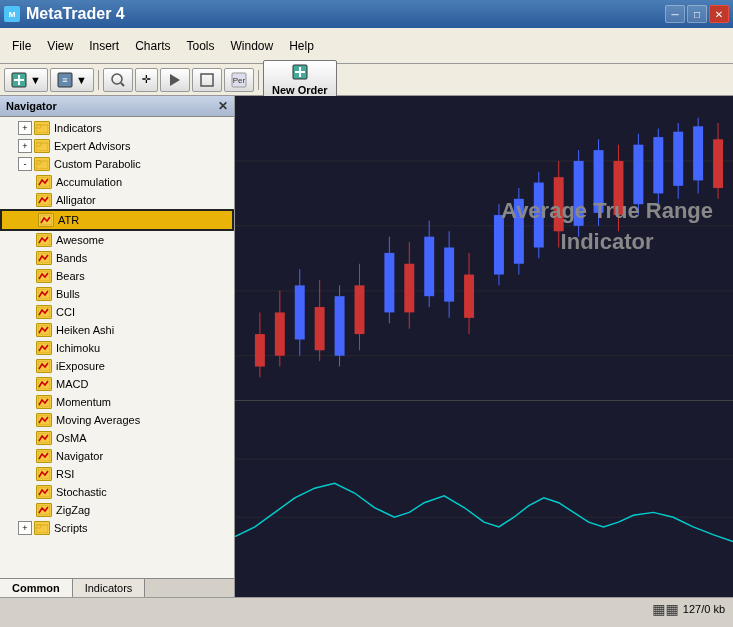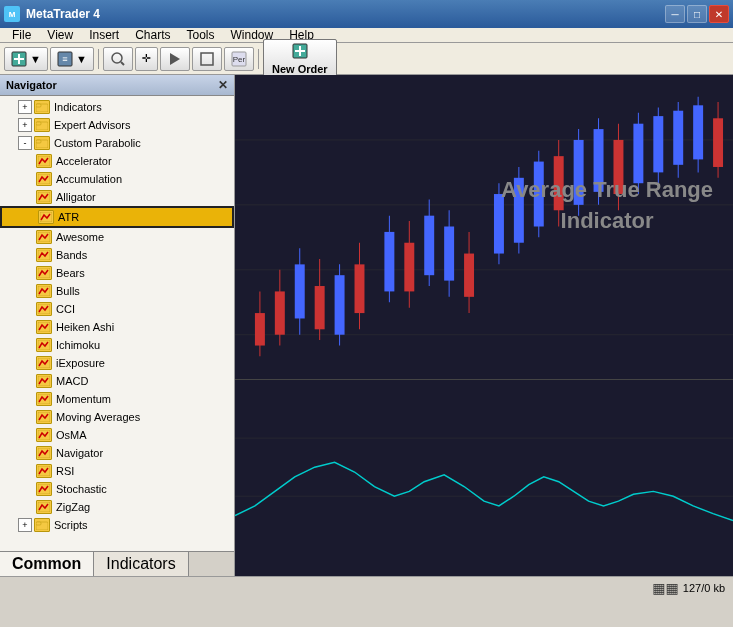--- a/index.html
+++ b/index.html
@@ -31,21 +31,21 @@
       width: 16px;
       height: 16px;
       background: #4fc3f7;
       border-radius: 2px;
       display: flex;
       align-items: center;
       justify-content: center;
       font-size: 10px;
     }
     .title-bar-title {
-      font-size: 12px;
+      font-size: 16px;
       font-weight: bold;
       text-align: right;
     }
     .title-bar-controls {
       display: flex;
       gap: 2px;
     }
     .title-btn {
       width: 20px;
       height: 18px;
@@ -56,21 +56,21 @@
       color: white;
       font-size: 10px;
       display: flex;
       align-items: center;
       justify-content: center;
     }
     .title-btn.close { background: #c0392b; border-color: #e74c3c; }
 
     
     .menu-bar {
-      height: 15px;
+      height: 36px;
       background: #f0ece0;
       border-bottom: 1px solid #999;
       display: flex;
       align-items: center;
       padding: 0 4px;
     }
     .menu-item {
       padding: 2px 8px;
       cursor: pointer;
       border-radius: 2px;
@@ -208,21 +208,21 @@
     .item-label { font-size: 11px; }
 
     
     .nav-tabs {
       border-top: 1px solid #888;
       display: flex;
       background: #d4d0c8;
     }
     .nav-tab {
       padding: 3px 12px;
-      font-size: 16px;
+      font-size: 11px;
       cursor: pointer;
       border-right: 1px solid #888;
       background: #e8e4dc;
     }
     .nav-tab.active {
       background: #f5f3ee;
       border-bottom: none;
       font-weight: bold;
     }
 
@@ -415,29 +415,20 @@
         <span class="expand-icon">-</span>
         <span class="folder-icon">
           <svg width="12" height="10" viewBox="0 0 12 10">
               <rect x="0" y="2" width="12" height="8" fill="#f5c842" stroke="#b8960a" stroke-width="0.5" rx="1"></rect>
               <rect x="0" y="2" width="5" height="3" fill="#f5c842" stroke="#b8960a" stroke-width="0.5" rx="1"></rect>
             </svg>
         </span>
         <span class="item-label">Custom Parabolic</span>
       </div>
 
-      <div class="tree-item indent-2">
-        <span class="indicator-icon">
-          <svg width="12" height="10" viewBox="0 0 12 10">
-              <rect x="0" y="0" width="12" height="10" fill="#f5c842" stroke="#b8960a" stroke-width="0.5" rx="1"></rect>
-              <polyline points="1,8 4,3 7,6 10,2" stroke="#c00" stroke-width="1.5" fill="none"></polyline>
-            </svg>
-        </span>
-        <span class="item-label">Accelerator</span>
-      </div>
 
       <div class="tree-item indent-2">
         <span class="indicator-icon">
           <svg width="12" height="10" viewBox="0 0 12 10">
               <rect x="0" y="0" width="12" height="10" fill="#f5c842" stroke="#b8960a" stroke-width="0.5" rx="1"></rect>
               <polyline points="1,8 4,3 7,6 10,2" stroke="#c00" stroke-width="1.5" fill="none"></polyline>
             </svg>
         </span>
         <span class="item-label">Accumulation</span>
       </div>

